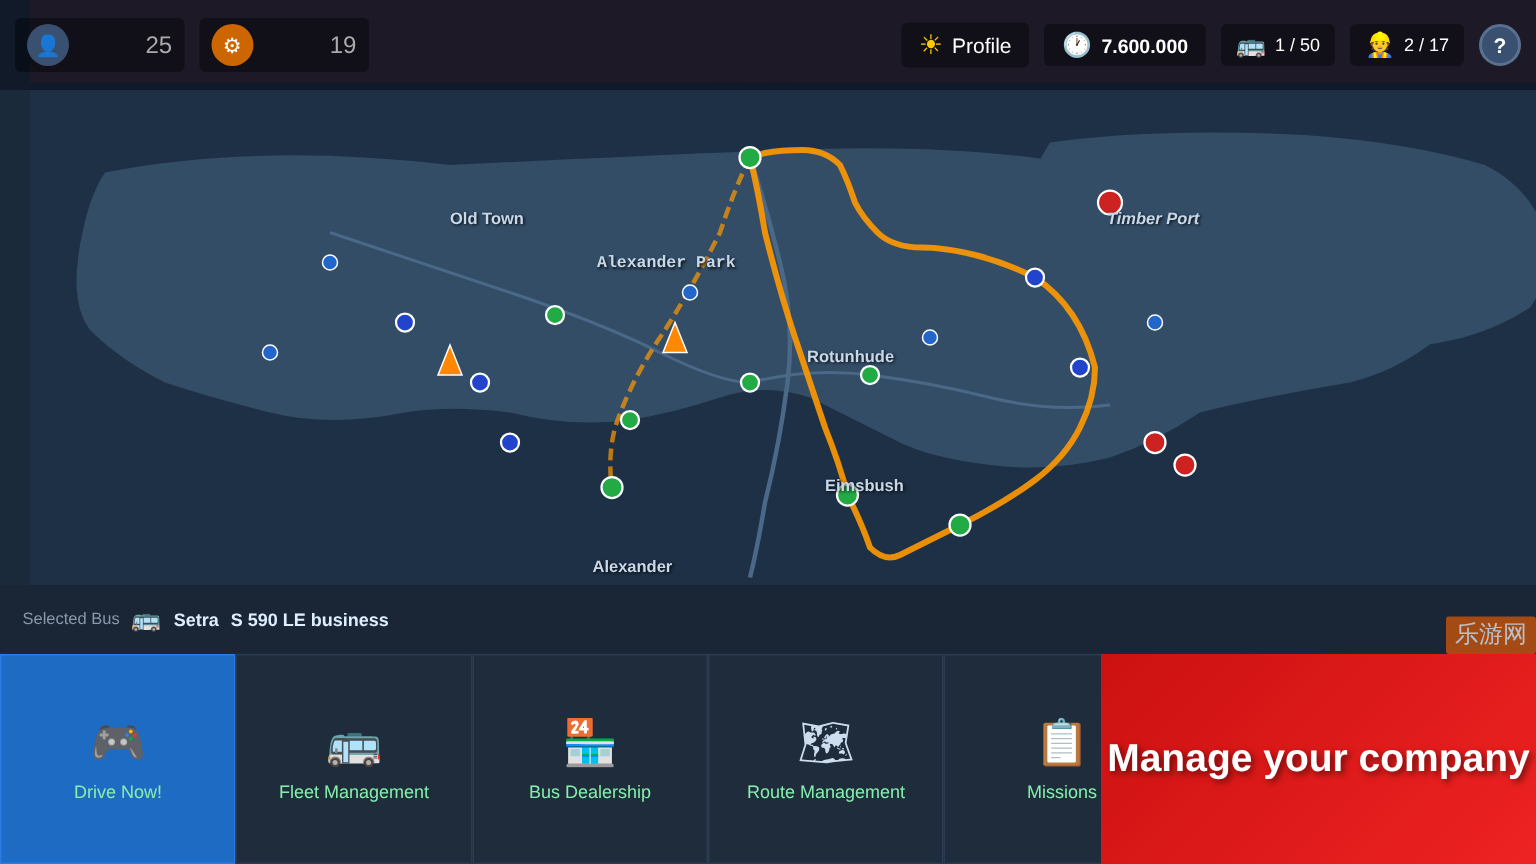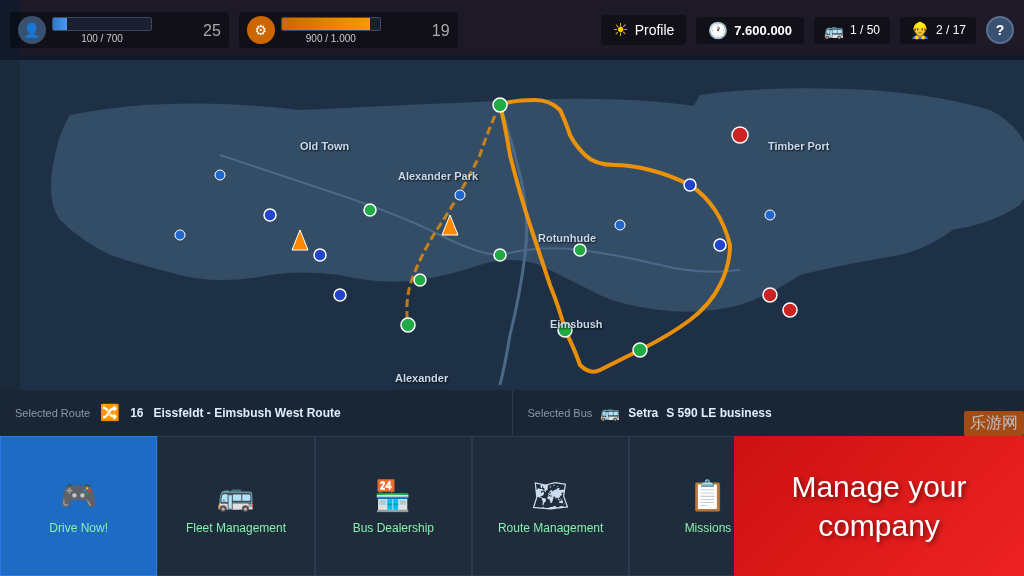--- a/index.html
+++ b/index.html
@@ -270,22 +270,22 @@
       width: 290px;
       height: 140px;
       background: linear-gradient(135deg, #cc1111, #ee2222);
       display: flex;
       align-items: center;
       justify-content: center;
       z-index: 6;
     }
 
     #manage-banner-text {
-      font-size: 30px;
-      font-weight: 400;
+      font-size: 26px;
+      font-weight: 700;
       color: #fff;
       text-align: center;
       line-height: 1.3;
       text-shadow: 2px 2px 4px rgba(0,0,0,0.5);
     }
 
     
     .map-label {
       position: absolute;
       color: #c8d8e8;
@@ -313,37 +313,25 @@
       border-radius: 2px;
     }
   </style>
 </head>
 <body>
 
 <div id="top-hud">
 
   <div class="hud-block">
     <div class="hud-icon">👤</div>
-    <div class="hud-bar-container">
-      <div class="hud-bar">
-        <div class="hud-bar-fill-blue" style="width: 14%;"></div>
-      </div>
-      <div class="hud-bar-label">100 / 700</div>
-    </div>
     <div class="hud-number">25</div>
   </div>
 
   <div class="hud-block">
     <div class="hud-icon" style="background:#cc6600;">⚙</div>
-    <div class="hud-bar-container">
-      <div class="hud-bar">
-        <div class="hud-bar-fill-orange" style="width: 90%;"></div>
-      </div>
-      <div class="hud-bar-label">900 / 1.000</div>
-    </div>
     <div class="hud-number">19</div>
   </div>
 
   <div class="hud-separator"></div>
 
   <div class="hud-time">
     <span class="sun-icon">☀</span>
     <span>Profile</span>
   </div>
 
@@ -410,34 +398,28 @@
 
     <circle cx="720" cy="80" r="8" fill="#cc2222" stroke="#fff" stroke-width="1.5"></circle>
     <circle cx="750" cy="240" r="7" fill="#cc2222" stroke="#fff" stroke-width="1.5"></circle>
     <circle cx="770" cy="255" r="7" fill="#cc2222" stroke="#fff" stroke-width="1.5"></circle>
 
     <rect x="596" cy="160" width="14" height="14" rx="2" fill="#44aacc" transform="translate(-7, -7) translate(603, 167)"></rect>
 
   </svg>
 
   <div class="map-label" style="left:280px; top:140px;">Old Town</div>
-  <div class="map-label" style="left:378px; top:170px;">Alexander Park</div>
+  <div class="map-label" style="left:378px; top:170px;font-family:Liberation Mono, monospace;">Alexander Park</div>
   <div class="map-label" style="left:518px; top:232px;text-align:center;">Rotunhude</div>
-  <div class="map-label" style="left:748px; top:140px;">Timber Port</div>
+  <div class="map-label" style="left:718px; top:140px;font-style:italic;">Timber Port</div>
   <div class="map-label" style="left:530px; top:318px;">Eimsbush</div>
   <div class="map-label" style="left:375px; top:372px;">Alexander</div>
 </div>
 
 <div id="info-bar">
-  <div id="selected-route-panel">
-    <span class="panel-label">Selected Route</span>
-    <span class="panel-icon">🔀</span>
-    <span class="panel-value">16</span>
-    <span class="panel-value">Eissfeldt - Eimsbush West Route</span>
-  </div>
 
   <div id="selected-bus-panel">
     <span class="panel-label">Selected Bus</span>
     <span class="panel-icon">🚌</span>
     <span class="panel-value">Setra</span>
     <span class="panel-value">S 590 LE business</span>
   </div>
 </div>
 
 <div id="bottom-menu">

